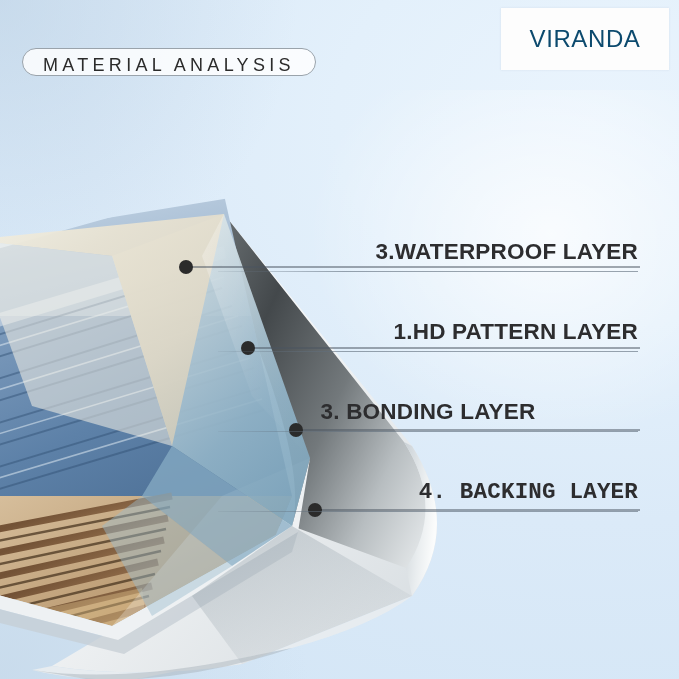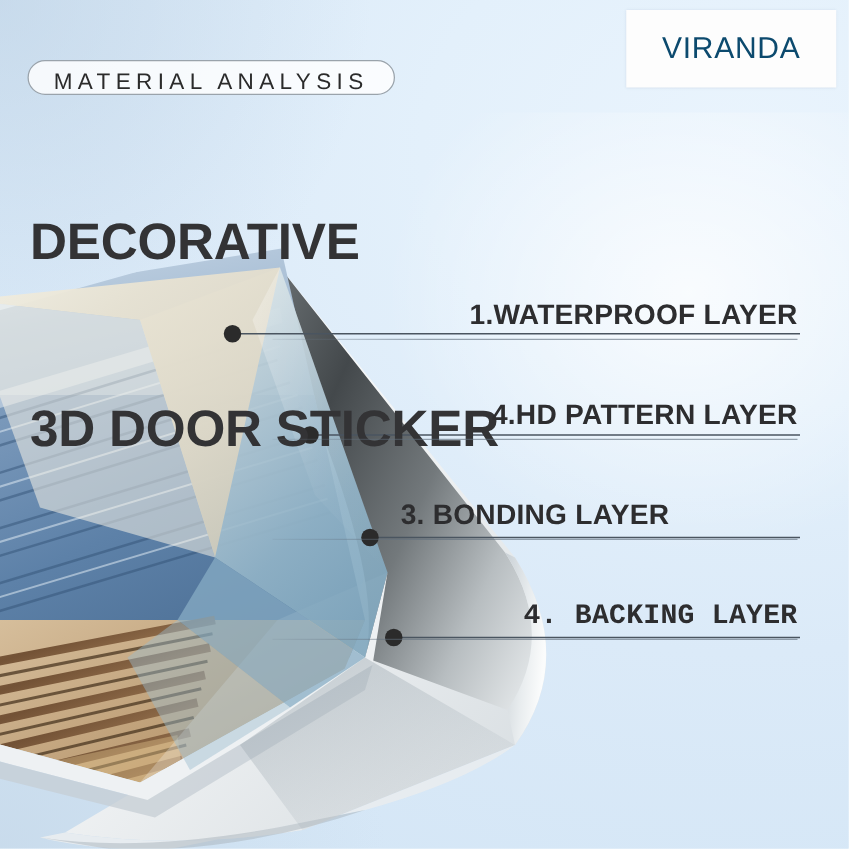--- a/index.html
+++ b/index.html
@@ -301,35 +301,31 @@
         <circle cx="186" cy="267" r="7"></circle>
         <circle cx="248" cy="348" r="7"></circle>
         <circle cx="296" cy="430" r="7"></circle>
         <circle cx="315" cy="510" r="7"></circle>
       </g>
     </svg>
   </div>
 
   <div class="badge">MATERIAL ANALYSIS</div>
 
-  <div class="title">
-    <span class="line">DECORATIVE</span>
-    <span class="line">3D DOOR STICKER</span>
-  </div>
 
   <div class="logo-box">
     <span class="logo-text">VIRANDA</span>
   </div>
 
   <div class="callout" id="callout-1">
-    <span class="ctext">1.WATERPROOF LAYER</span>
+    <span class="ctext">3.WATERPROOF LAYER</span>
     <span class="crule"></span>
   </div>
   <div class="callout" id="callout-2">
-    <span class="ctext">4.HD PATTERN LAYER</span>
+    <span class="ctext">1.HD PATTERN LAYER</span>
     <span class="crule"></span>
   </div>
   <div class="callout" id="callout-3">
     <span class="ctext">3. BONDING LAYER</span>
     <span class="crule"></span>
   </div>
   <div class="callout" id="callout-4">
     <span class="ctext">4. BACKING LAYER</span>
     <span class="crule"></span>
   </div>

